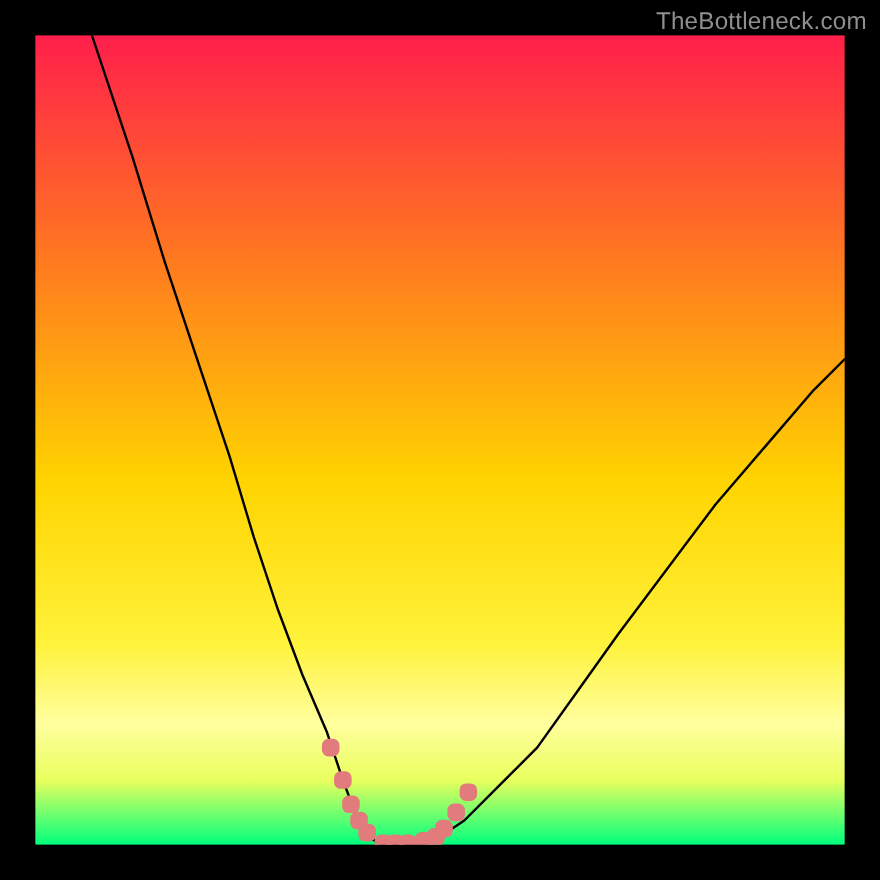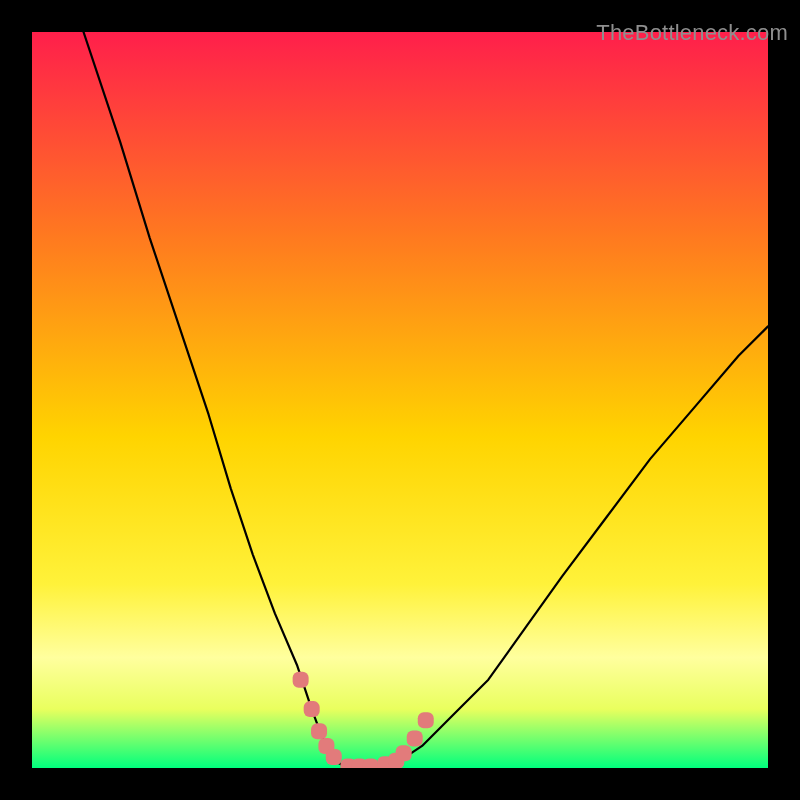--- a/index.html
+++ b/index.html
@@ -21,21 +21,21 @@
   }
   .plot-area {
     position: absolute;
     left: 32px;
     top: 32px;
     width: 736px;
     height: 736px;
   }
   .watermark {
     position: absolute;
-    top: 20px;
+    top: 6px;
     right: 12px;
     color: #8f8f8f;
     font-size: 22px;
     font-weight: 500;
     letter-spacing: 0.2px;
     font-family: Arial, Helvetica, sans-serif;
   }
   svg {
     position: absolute;
     left: 0;

